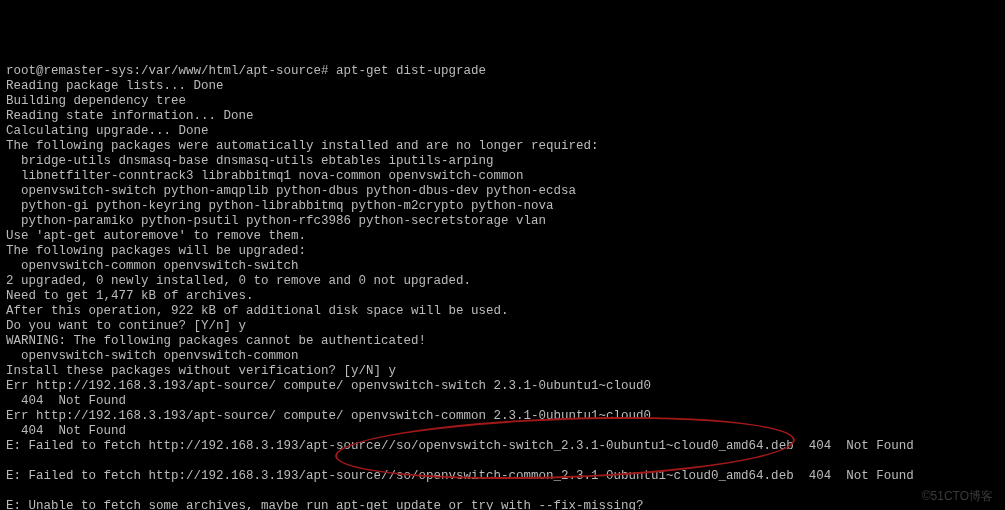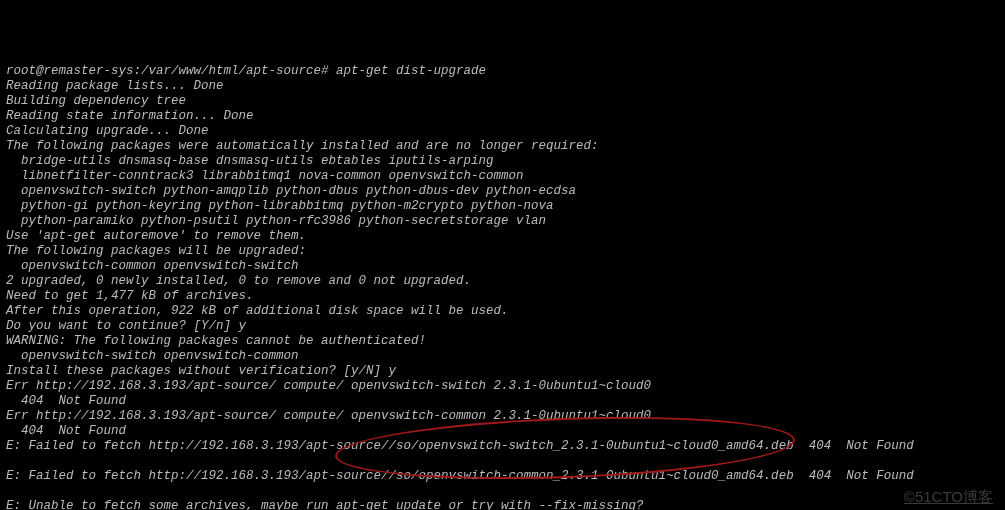--- a/index.html
+++ b/index.html
@@ -16,42 +16,40 @@
       padding: 4px 6px;
       white-space: pre;
       position: relative;
       width: 1005px;
       height: 510px;
       overflow: hidden;
     }
     .terminal-line {
       display: block;
       white-space: pre;
-      font-style: italic;
     }
     .ellipse-annotation {
       position: absolute;
       border: 2px solid #a01818;
       border-radius: 50%;
       pointer-events: none;
       left: 335px;
       top: 418px;
       width: 460px;
       height: 60px;
       transform: rotate(-2deg);
     }
     .watermark {
       position: absolute;
       right: 12px;
       bottom: 6px;
       color: #6a6a6a;
-      font-size: 15px;
+      font-size: 12px;
       font-family: Arial, sans-serif;
       opacity: 0.55;
-      text-decoration: underline;
     }
   </style>
 </head>
 <body>
 
 
 
 <div id="terminal-output"><span class="terminal-line">root@remaster-sys:/var/www/html/apt-source# apt-get dist-upgrade</span><span class="terminal-line">Reading package lists... Done</span><span class="terminal-line">Building dependency tree</span><span class="terminal-line">Reading state information... Done</span><span class="terminal-line">Calculating upgrade... Done</span><span class="terminal-line">The following packages were automatically installed and are no longer required:</span><span class="terminal-line">  bridge-utils dnsmasq-base dnsmasq-utils ebtables iputils-arping</span><span class="terminal-line">  libnetfilter-conntrack3 librabbitmq1 nova-common openvswitch-common</span><span class="terminal-line">  openvswitch-switch python-amqplib python-dbus python-dbus-dev python-ecdsa</span><span class="terminal-line">  python-gi python-keyring python-librabbitmq python-m2crypto python-nova</span><span class="terminal-line">  python-paramiko python-psutil python-rfc3986 python-secretstorage vlan</span><span class="terminal-line">Use 'apt-get autoremove' to remove them.</span><span class="terminal-line">The following packages will be upgraded:</span><span class="terminal-line">  openvswitch-common openvswitch-switch</span><span class="terminal-line">2 upgraded, 0 newly installed, 0 to remove and 0 not upgraded.</span><span class="terminal-line">Need to get 1,477 kB of archives.</span><span class="terminal-line">After this operation, 922 kB of additional disk space will be used.</span><span class="terminal-line">Do you want to continue? [Y/n] y</span><span class="terminal-line">WARNING: The following packages cannot be authenticated!</span><span class="terminal-line">  openvswitch-switch openvswitch-common</span><span class="terminal-line">Install these packages without verification? [y/N] y</span><span class="terminal-line">Err http://192.168.3.193/apt-source/ compute/ openvswitch-switch 2.3.1-0ubuntu1~cloud0</span><span class="terminal-line">  404  Not Found</span><span class="terminal-line">Err http://192.168.3.193/apt-source/ compute/ openvswitch-common 2.3.1-0ubuntu1~cloud0</span><span class="terminal-line">  404  Not Found</span><span class="terminal-line">E: Failed to fetch http://192.168.3.193/apt-source//so/openvswitch-switch_2.3.1-0ubuntu1~cloud0_amd64.deb  404  Not Found</span><span class="terminal-line">&nbsp;</span><span class="terminal-line">E: Failed to fetch http://192.168.3.193/apt-source//so/openvswitch-common_2.3.1-0ubuntu1~cloud0_amd64.deb  404  Not Found</span><span class="terminal-line">&nbsp;</span><span class="terminal-line">E: Unable to fetch some archives, maybe run apt-get update or try with --fix-missing?</span></div>
 
 <div class="ellipse-annotation"></div>

